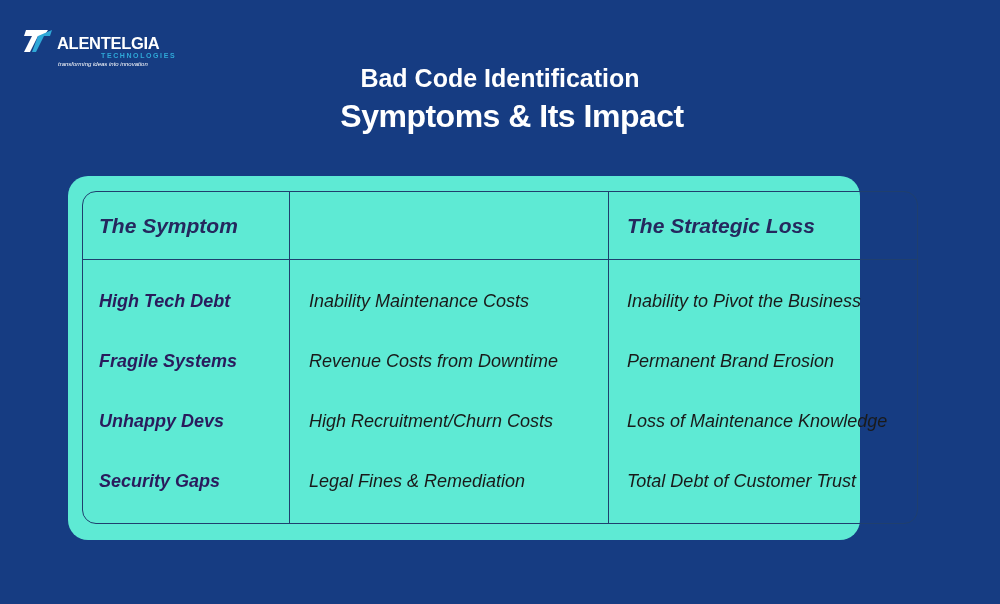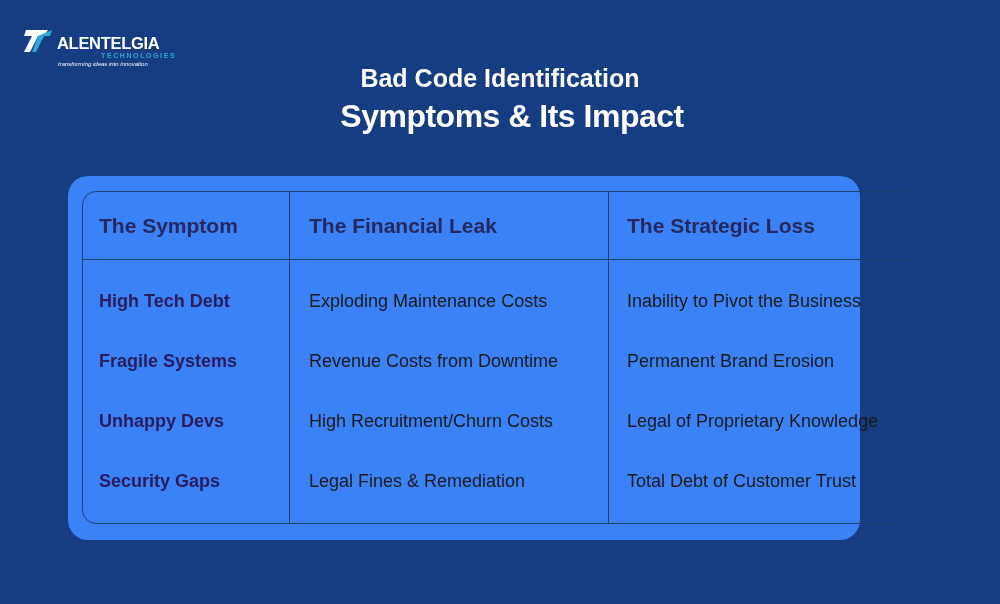--- a/index.html
+++ b/index.html
@@ -31,21 +31,21 @@
       position: absolute; left: 0; right: 0; top: 64px; text-align: center;
       color: #ffffff; font-size: 25px; font-weight: bold;
     }
     .title-line2 {
       position: absolute; left: 0; right: 0; top: 98px; text-align: center;
       color: #ffffff; font-size: 32px; font-weight: bold; letter-spacing: -0.5px; padding-left: 24px;
     }
     
     .card {
       position: absolute; left: 68px; top: 176px; width: 792px; height: 364px;
-      background: #3b82f6; border-radius: 20px;
+      background: #5eead4; border-radius: 20px; font-style: italic;
     }
     .table {
       position: absolute; left: 14px; top: 15px; width: 836px; height: 333px;
       border: 1.3px solid #1f3f6e; border-radius: 14px; overflow: hidden;
     }
     .col-div {
       position: absolute; top: 0; bottom: 0; width: 0; border-left: 1.3px solid #1f3f6e;
     }
     .hdr-div {
       position: absolute; left: 0; right: 0; top: 67px; height: 0;
@@ -76,32 +76,31 @@
 <div class="title-line1">Bad Code Identification</div>
 <div class="title-line2">Symptoms &amp; Its Impact</div>
 
 <div class="card">
   <div class="table">
     <div class="col-div" style="left:206px"></div>
     <div class="col-div" style="left:525px"></div>
     <div class="hdr-div"></div>
 
     <div class="hdr" style="left:16px">The Symptom</div>
-    <div class="hdr" style="left:226px">The Financial Leak</div>
     <div class="hdr" style="left:544px">The Strategic Loss</div>
 
     <div class="cell sym" style="left:16px;top:99px">High Tech Debt</div>
-    <div class="cell" style="left:226px;top:99px">Exploding Maintenance Costs</div>
+    <div class="cell" style="left:226px;top:99px">Inability Maintenance Costs</div>
     <div class="cell sym" style="left:16px;top:159px">Fragile Systems</div>
 
     <div class="cell" style="left:544px;top:99px">Inability to Pivot the Business</div>
     <div class="cell" style="left:226px;top:159px">Revenue Costs from Downtime</div>
     <div class="cell" style="left:544px;top:159px">Permanent Brand Erosion</div>
 
     <div class="cell sym" style="left:16px;top:219px">Unhappy Devs</div>
     <div class="cell" style="left:226px;top:219px">High Recruitment/Churn Costs</div>
-    <div class="cell" style="left:544px;top:219px">Legal of Proprietary Knowledge</div>
+    <div class="cell" style="left:544px;top:219px">Loss of Maintenance Knowledge</div>
 
     <div class="cell sym" style="left:16px;top:279px">Security Gaps</div>
     <div class="cell" style="left:226px;top:279px">Legal Fines &amp; Remediation</div>
     <div class="cell" style="left:544px;top:279px">Total Debt of Customer Trust</div>
   </div>
 </div>
 
 </body></html>

